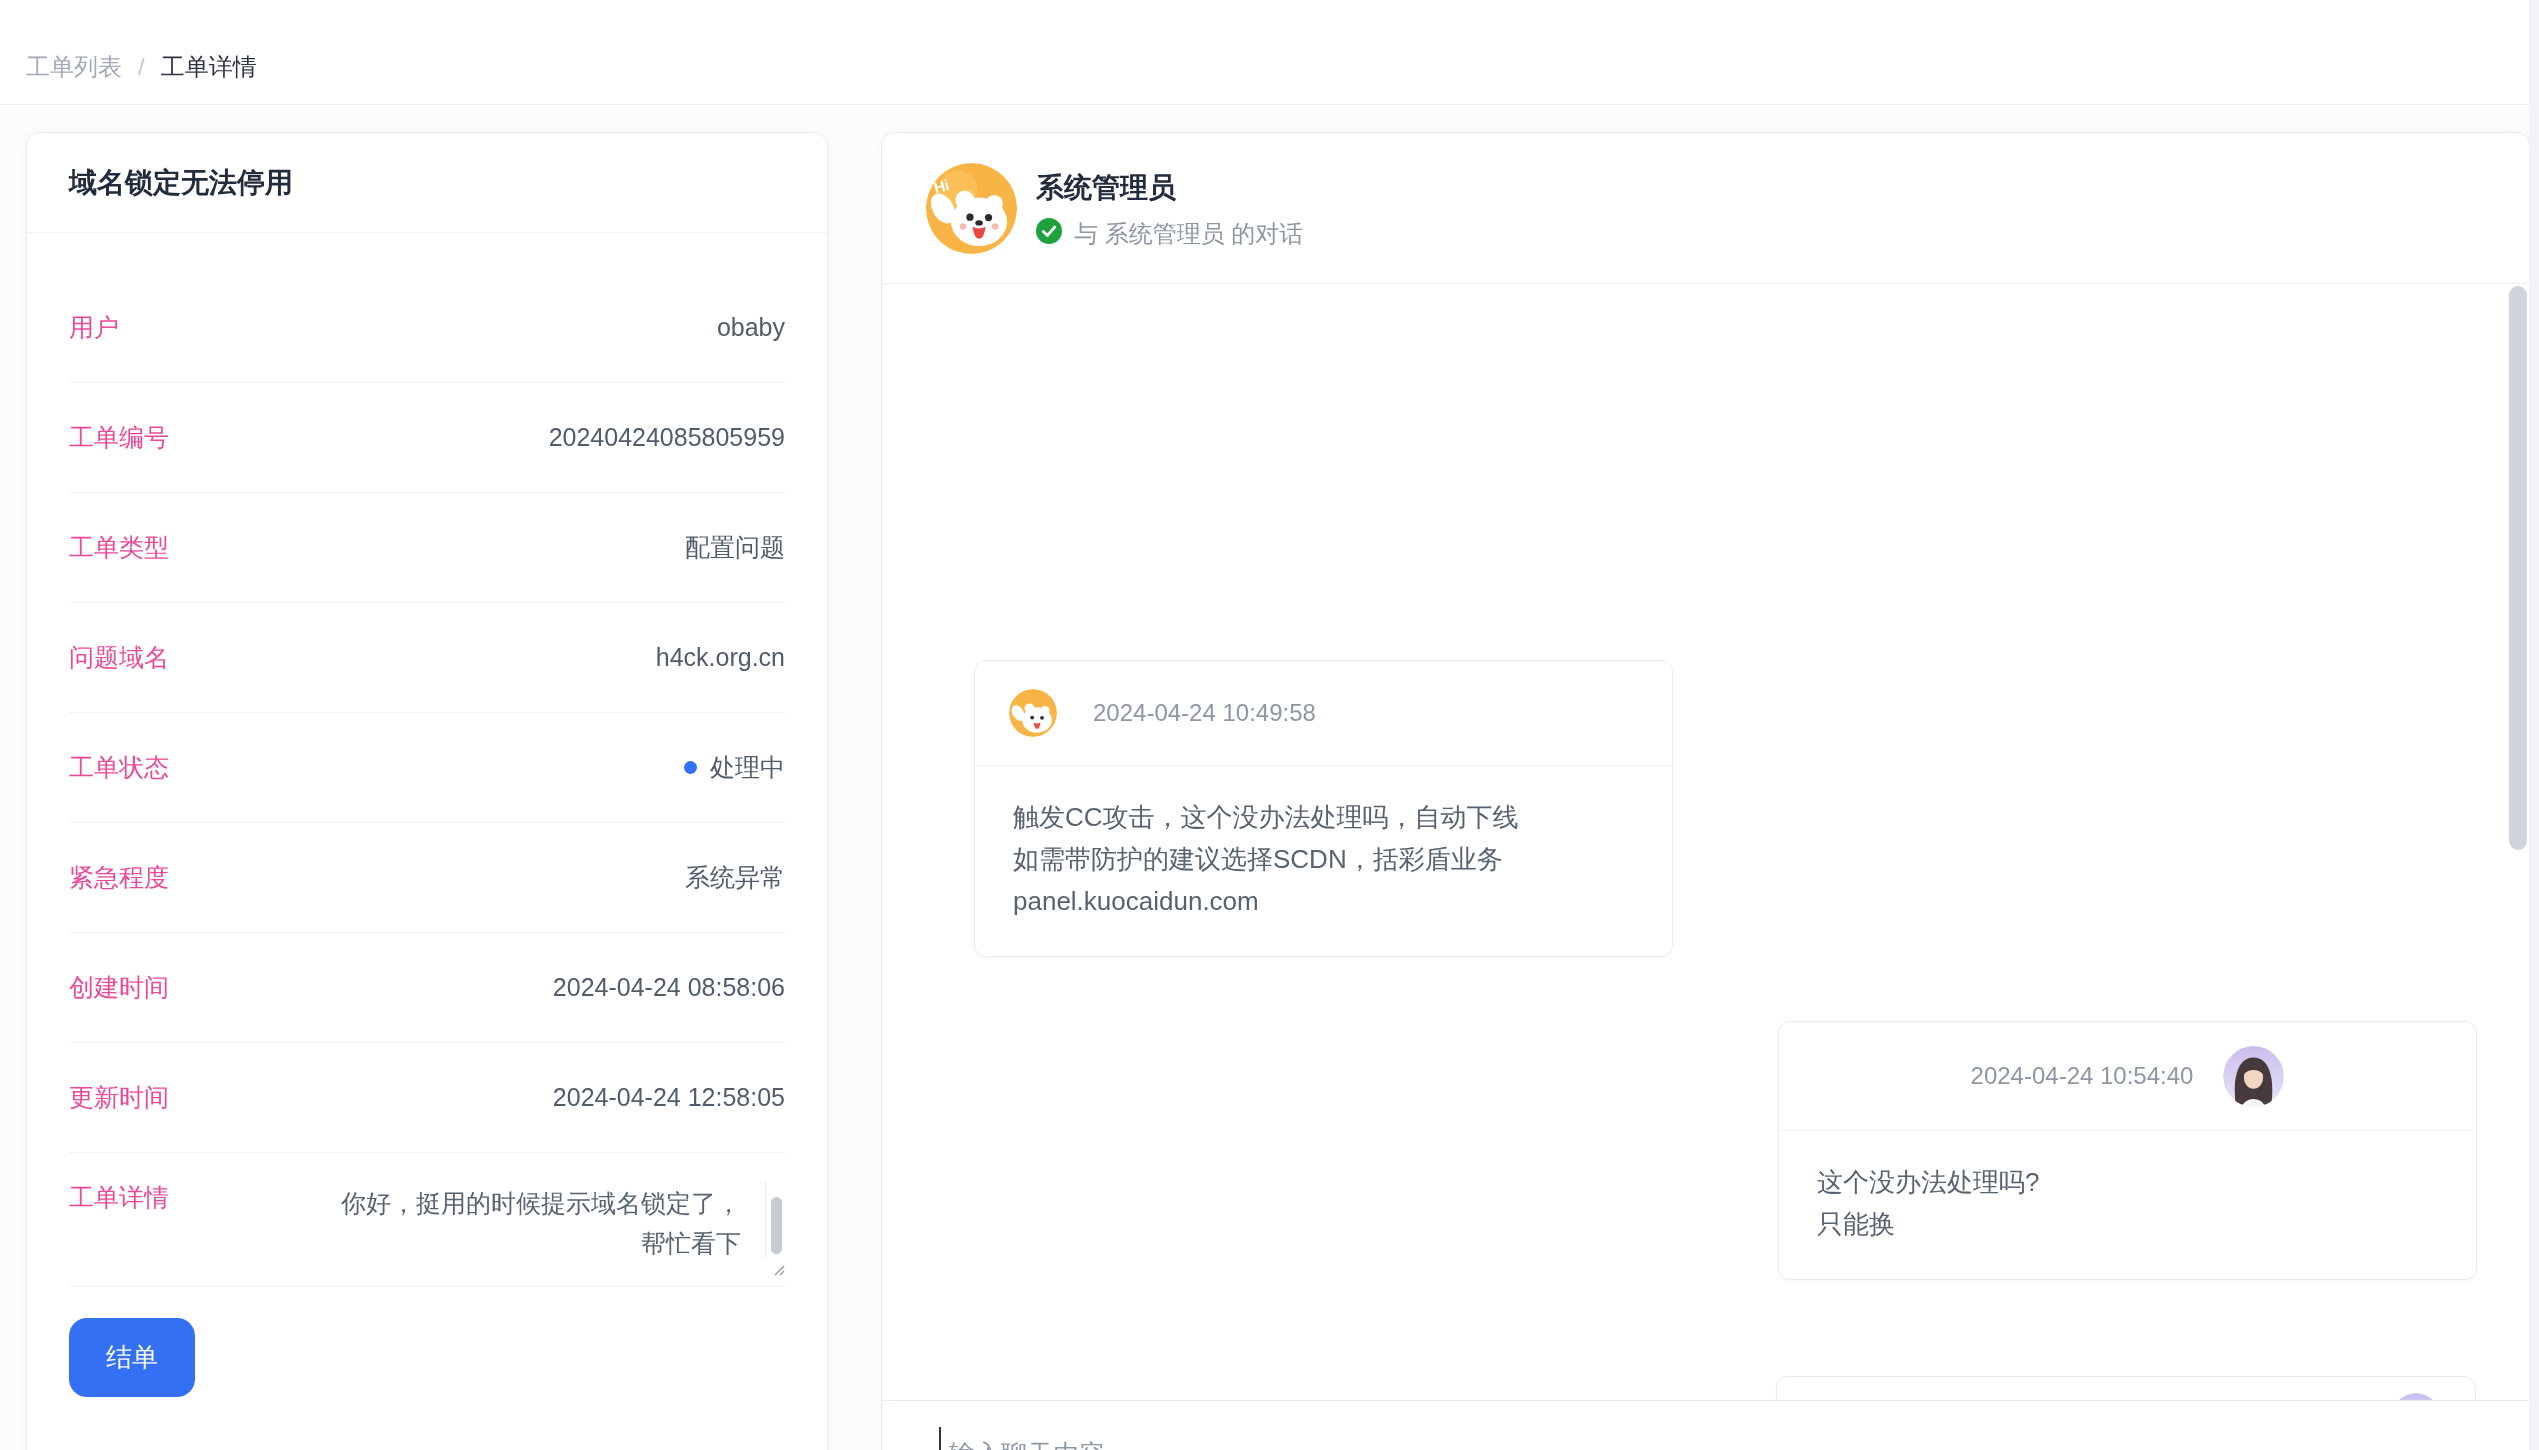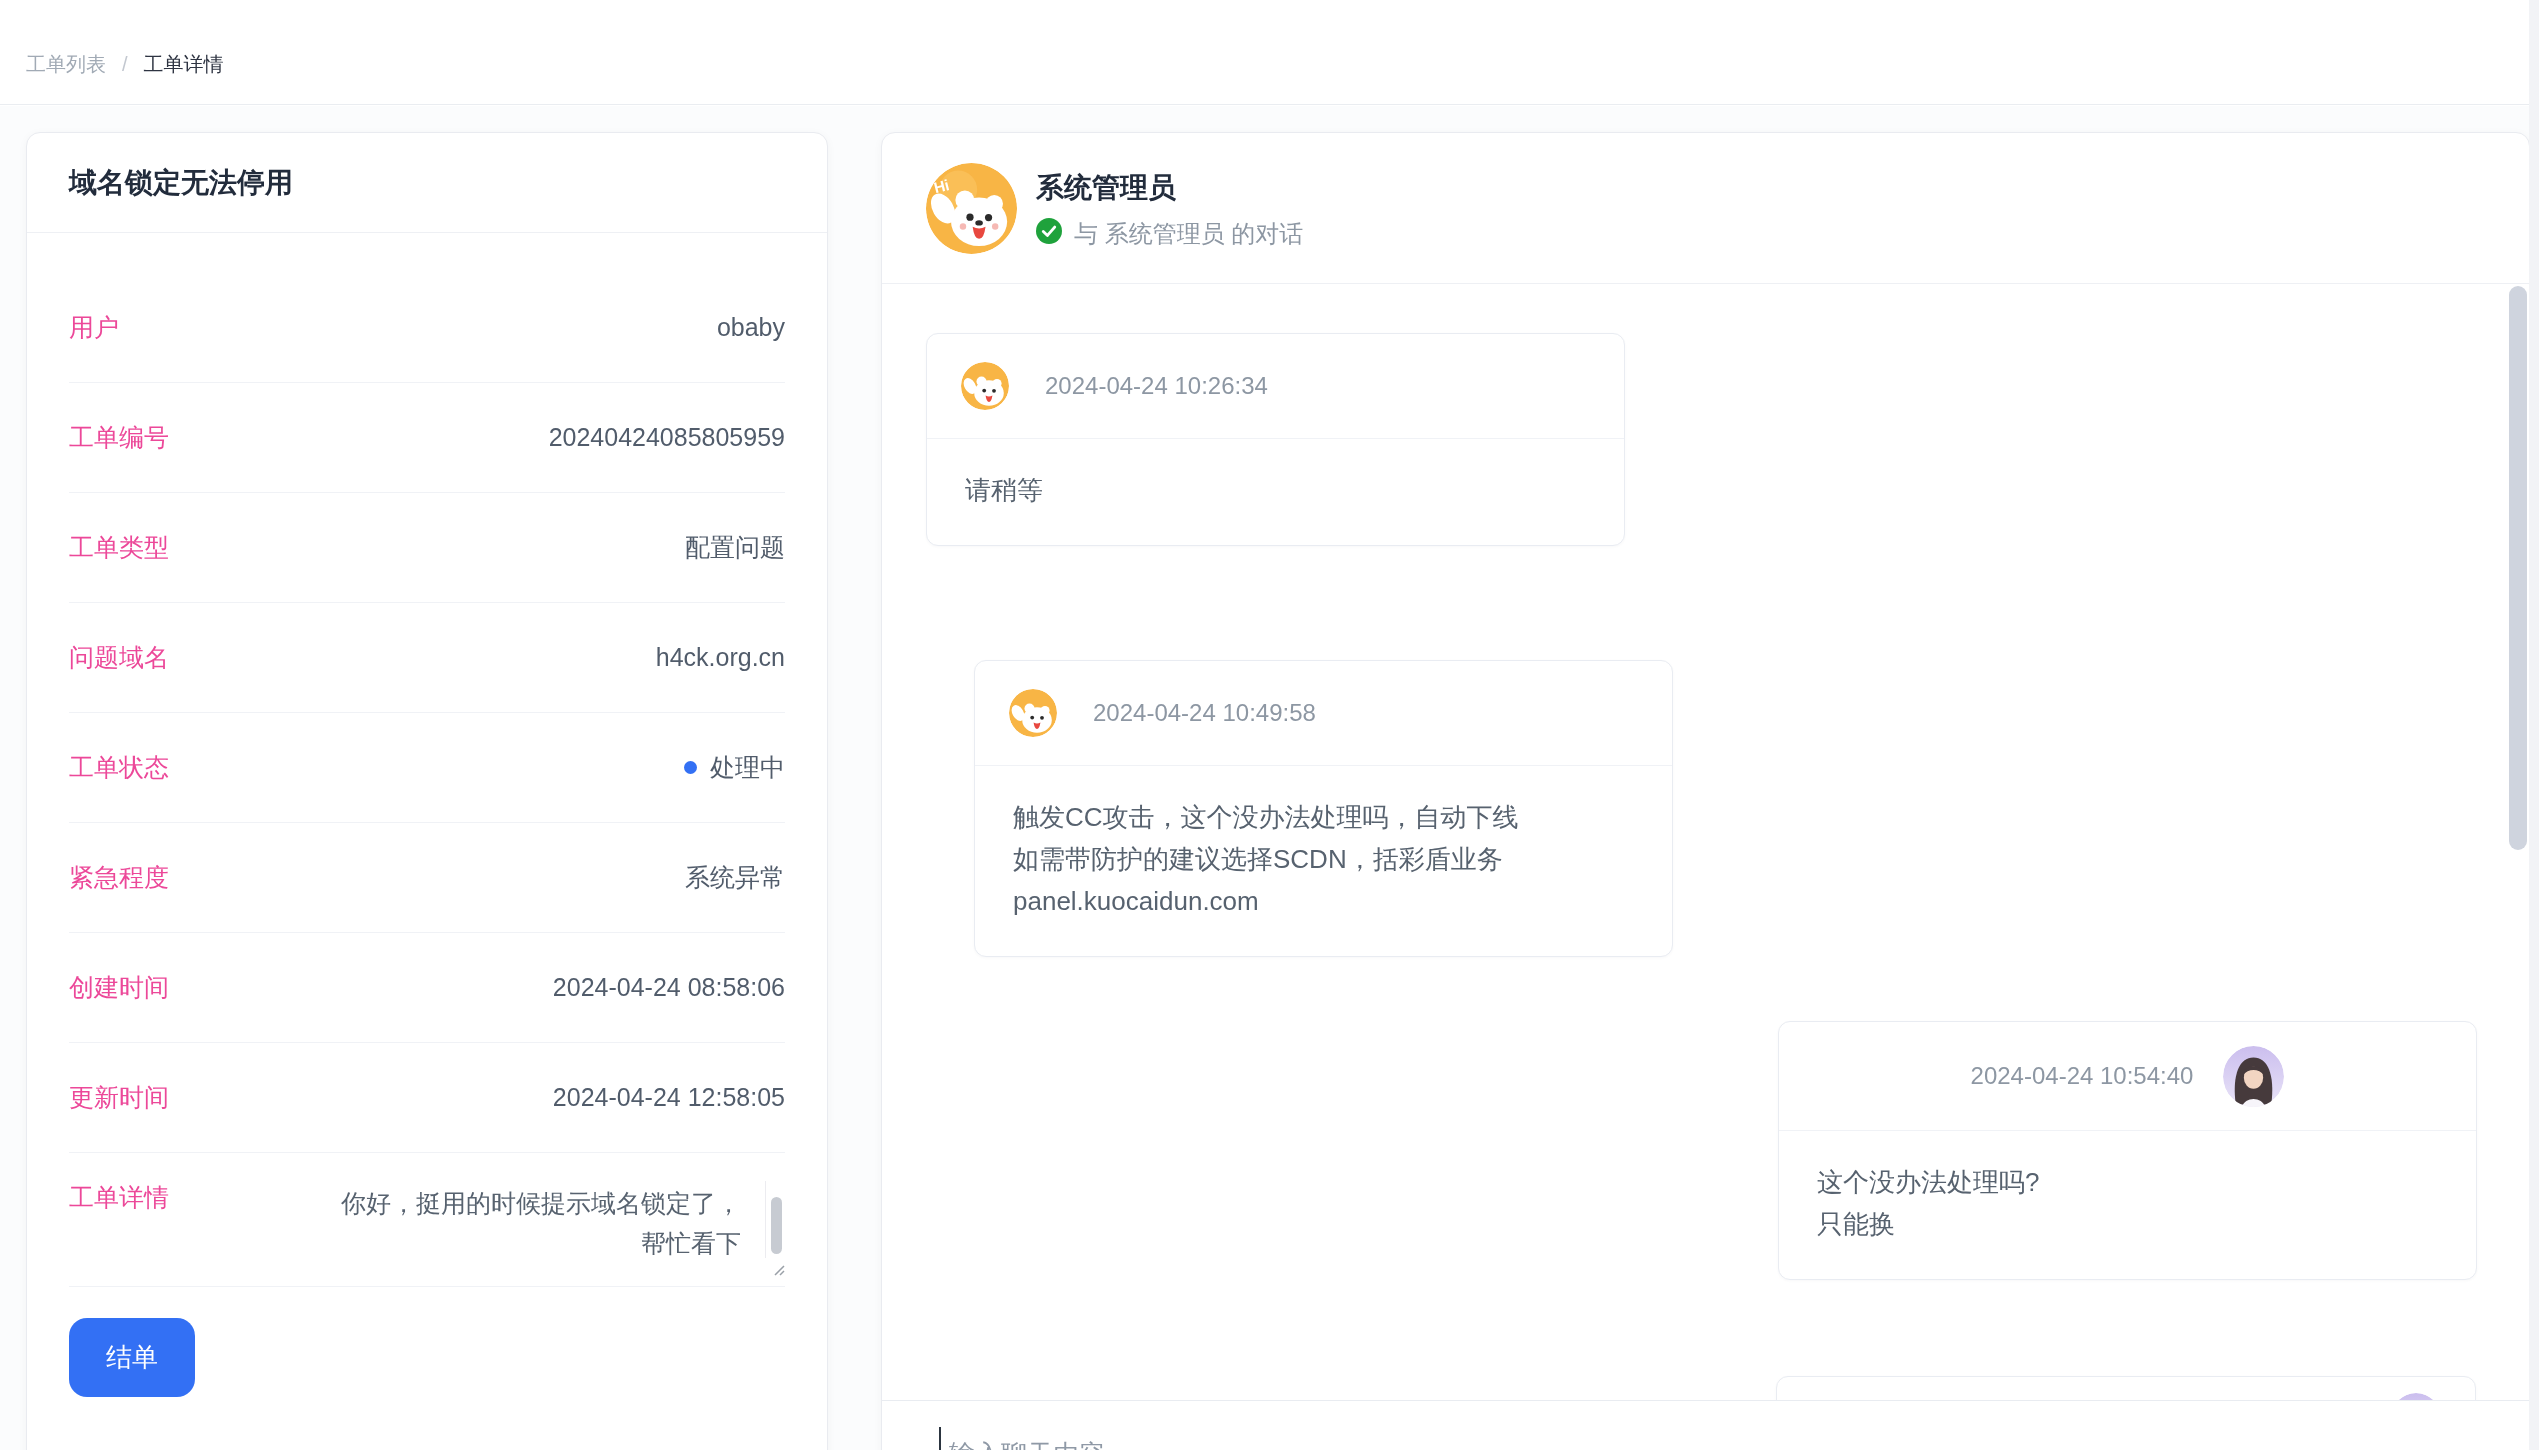--- a/index.html
+++ b/index.html
@@ -1,21 +1,21 @@
 <!DOCTYPE html>
 <html><head>
 <meta charset="utf-8">
 <style>
   html,body{margin:0;padding:0;background:#fff;}
   body{font-family:"Liberation Sans","DejaVu Sans",sans-serif;}
   #stage{position:relative;width:2539px;height:1450px;overflow:hidden;background:#fff;}
 
   
   .topbar{position:absolute;left:0;top:0;width:2539px;height:105px;background:#fff;border-bottom:1px solid #eaedf1;box-sizing:border-box;}
-  .crumbs{position:absolute;left:26px;top:51px;font-size:20px;display:flex;align-items:center;}
+  .crumbs{position:absolute;left:26px;top:51px;font-size:24px;display:flex;align-items:center;}
   .crumb-link{color:#a1aab5;cursor:pointer;}
   .crumb-sep{color:#c3c8d0;margin:0 16px;}
   .crumb-current{color:#2e3442;}
 
   .content-bg{position:absolute;left:0;top:106px;width:2539px;height:1344px;background:#fbfcfd;}
 
   
   .card{background:#fff;border:1px solid #e9ebf0;border-radius:14px;box-shadow:0 2px 10px rgba(31,45,61,.04);box-sizing:border-box;}
   .ticket-card{position:absolute;left:26px;top:132px;width:802px;height:1386px;}
   .ticket-title{height:99px;line-height:99px;padding:0 42px;font-size:28px;font-weight:bold;color:#222c3c;border-bottom:1px solid #eef0f4;}
@@ -159,38 +159,20 @@
       <div class="chat-name">系统管理员</div>
       <div class="chat-sub">
         <svg width="26" height="26" viewBox="0 0 20 20">
           <circle cx="10" cy="10" r="10" fill="#1FA23C"></circle>
           <path d="M5.6 10.4 L8.8 13.4 L14.4 7" stroke="#fff" stroke-width="2.2" fill="none" stroke-linecap="round" stroke-linejoin="round"></path>
         </svg>
         <span>与 系统管理员 的对话</span>
       </div>
     </div>
 
-    <div class="msg msg1">
-      <div class="msg-head">
-        <span class="av round">
-          <svg width="48" height="48" viewBox="0 0 48 48">
-            <circle cx="24" cy="24" r="24" fill="#F8B545"></circle>
-            <ellipse cx="9" cy="24" rx="5.5" ry="8.5" fill="#fff" transform="rotate(-30 9 24)"></ellipse>
-            <circle cx="20.5" cy="19.5" r="5" fill="#fff"></circle>
-              <circle cx="36" cy="21.5" r="4.6" fill="#fff"></circle>
-            <ellipse cx="28" cy="31" rx="14.8" ry="12.8" fill="#fff"></ellipse>
-            <circle cx="23.2" cy="28.6" r="1.9" fill="#2b2b2b"></circle>
-              <circle cx="33" cy="28.8" r="1.9" fill="#2b2b2b"></circle>
-            <path d="M24.6 33.6 Q28 35.4 31.4 33.6 Q30.6 40 28 40 Q25.4 40 24.6 33.6 Z" fill="#E8483F"></path>
-          </svg>
-        </span>
-        <span class="msg-time">2024-04-24 10:26:34</span>
-      </div>
-      <div class="msg-body">请稍等</div>
-    </div>
 
     <div class="msg msg2">
       <div class="msg-head">
         <span class="av round">
           <svg width="48" height="48" viewBox="0 0 48 48">
             <circle cx="24" cy="24" r="24" fill="#F8B545"></circle>
             <ellipse cx="9" cy="24" rx="5.5" ry="8.5" fill="#fff" transform="rotate(-30 9 24)"></ellipse>
             <circle cx="20.5" cy="19.5" r="5" fill="#fff"></circle>
               <circle cx="36" cy="21.5" r="4.6" fill="#fff"></circle>
             <ellipse cx="28" cy="31" rx="14.8" ry="12.8" fill="#fff"></ellipse>

